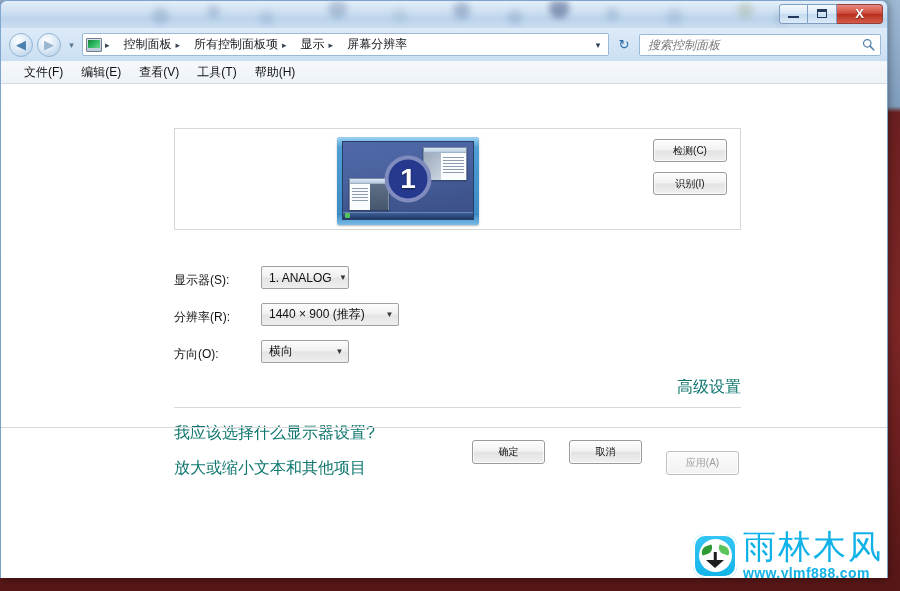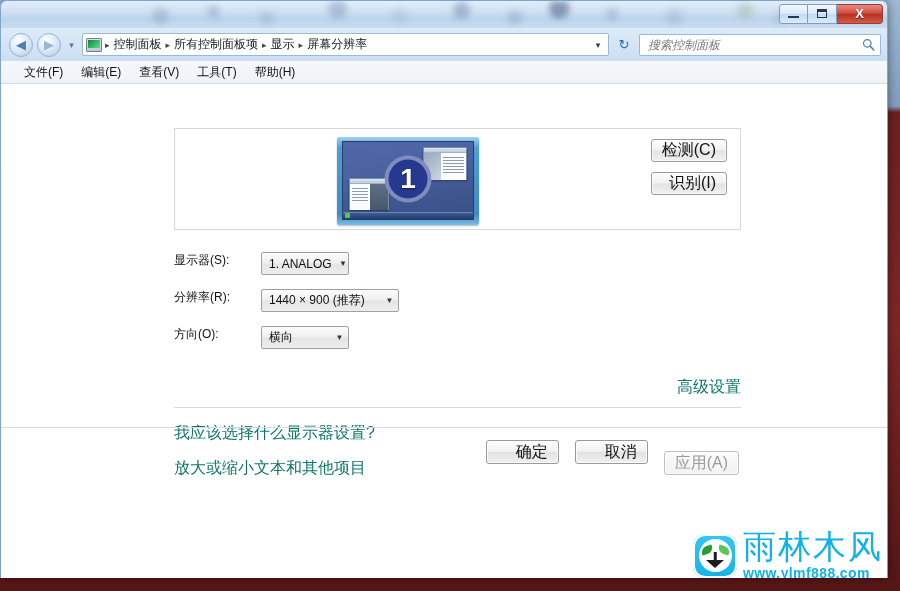--- a/index.html
+++ b/index.html
@@ -106,21 +106,21 @@
     width: 16px; height: 14px; margin-right: 2px; flex: 0 0 auto;
     background: linear-gradient(180deg,#dfe6ee 0%, #bcc9d8 100%);
     border: 1px solid #6f7f91; border-radius: 1px;
     position: relative;
   }
   #crumb-icon::after {
     content:''; position:absolute; left:1px; top:1px; right:1px; bottom:3px;
     background: linear-gradient(135deg,#1a7f3c 0%, #27b45b 45%, #6fd98f 100%);
   }
   .crumb {
-    padding: 8px 3px; color: #14181c; white-space: nowrap; cursor: default;
+    padding: 8px 3px; color: #14181c; white-space: nowrap; cursor: default; margin-left: 10px;
   }
   .crumb-sep { color: #3a4550; font-size: 9px; padding: 0 1px; }
   #addr-dropdown {
     margin-left: auto; width: 16px; text-align: center;
     color: #2b3d52; font-size: 9px;
   }
   #refresh-btn {
     width: 22px; height: 23px; display:flex; align-items:center; justify-content:center;
     color: #2f6fa8; font-size: 13px;
   }
@@ -214,36 +214,35 @@
   #taskbar-start {
     position: absolute; left: 2px; bottom: 1px; width: 5px; height: 5px;
     background: #54c45a; border-radius: 1px;
   }
   #preview-buttons {
     position: absolute; right: 13px; top: 10px;
     display: flex; flex-direction: column; gap: 10px;
   }
   .w7btn {
     min-width: 74px; height: 23px; padding: 0 10px;
-    font-size: 16px; color: #111; font-family: inherit;
+    font-size: 10px; color: #111; font-family: inherit;
     border: 1px solid #9a9a9a; border-radius: 3px;
     background: linear-gradient(180deg,#fdfdfd 0%, #f2f2f2 46%, #e3e3e3 52%, #f0f0f0 100%);
     box-shadow: inset 0 0 0 1px rgba(255,255,255,.75);
     cursor: default;
-    text-align: right;
   }
   .w7btn.disabled {
     color: #9b9b9b; border-color: #bfbfbf;
     background: linear-gradient(180deg,#fbfbfb,#f2f2f2);
     margin-top: 11px;
   }
 
   
   #form-area { margin: 22px 0 0 173px; }
-  .form-row { display: flex; align-items: flex-start; height: 37px; }
+  .form-row { display: flex; align-items: flex-end; height: 37px; }
   .form-label {
     width: 87px; font-size: 12px; color: #111;
   }
   .combo {
     height: 23px; display: flex; align-items: center;
     border: 1px solid #a0a0a0; border-radius: 2px;
     background: linear-gradient(180deg,#fcfcfc 0%, #f0f0f0 48%, #e4e4e4 52%, #eeeeee 100%);
     font-size: 12px; color: #111; padding: 0 0 0 7px;
     cursor: default; position: relative;
   }
@@ -267,21 +266,21 @@
   #rule1 {
     margin: 9px 0 0 173px; width: 567px; height: 1px; background: #d9d9d9;
   }
   #links-list { margin: 15px 0 0 173px; display: flex; flex-direction: column; gap: 14px; }
 
   #footer-sep {
     position: absolute; left: 0; right: 0; top: 342px; height: 1px; background: #d9d9d9;
   }
   #footer-buttons {
     position: absolute; right: 148px; top: 355px;
-    display: flex; gap: 16px;
+    display: flex; gap: 24px;
   }
   #footer-buttons .w7btn { min-width: 73px; height: 24px; }
 
   
   #watermark {
     position: absolute; right: -10px; bottom: -8px;
     display: flex; align-items: center; gap: 6px;
     background: #fff; padding: 6px 14px 6px 8px;
   }
   #wm-badge {

